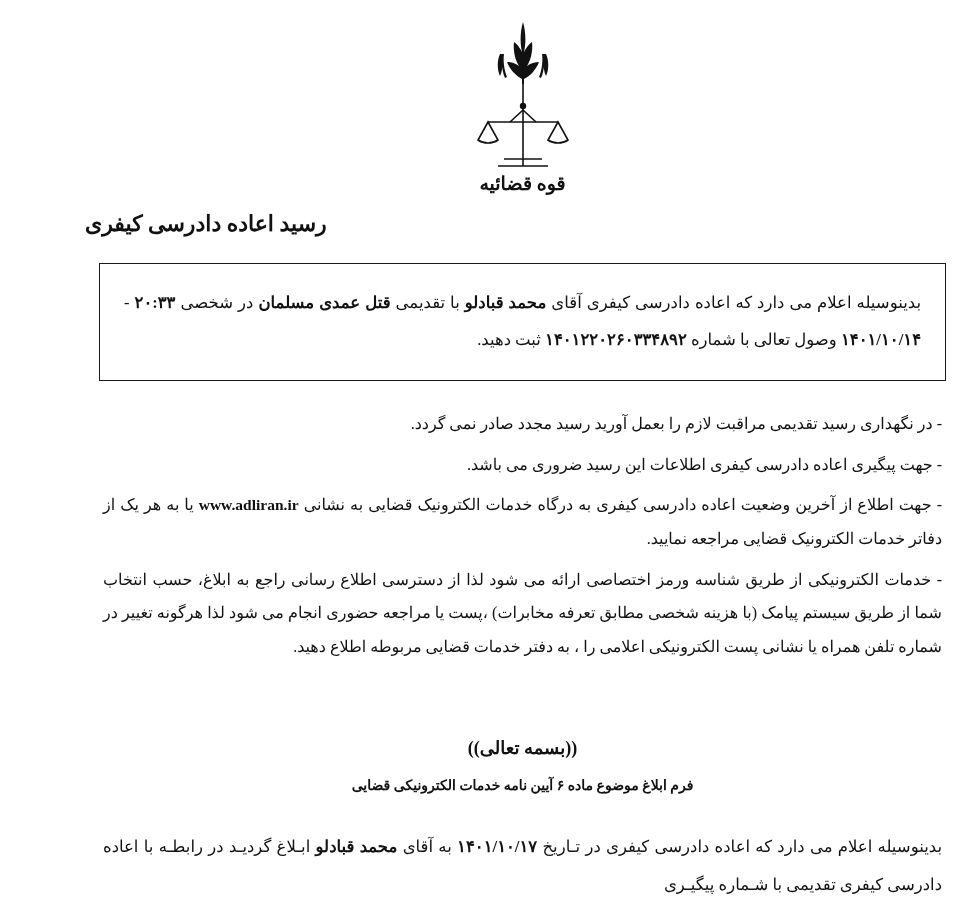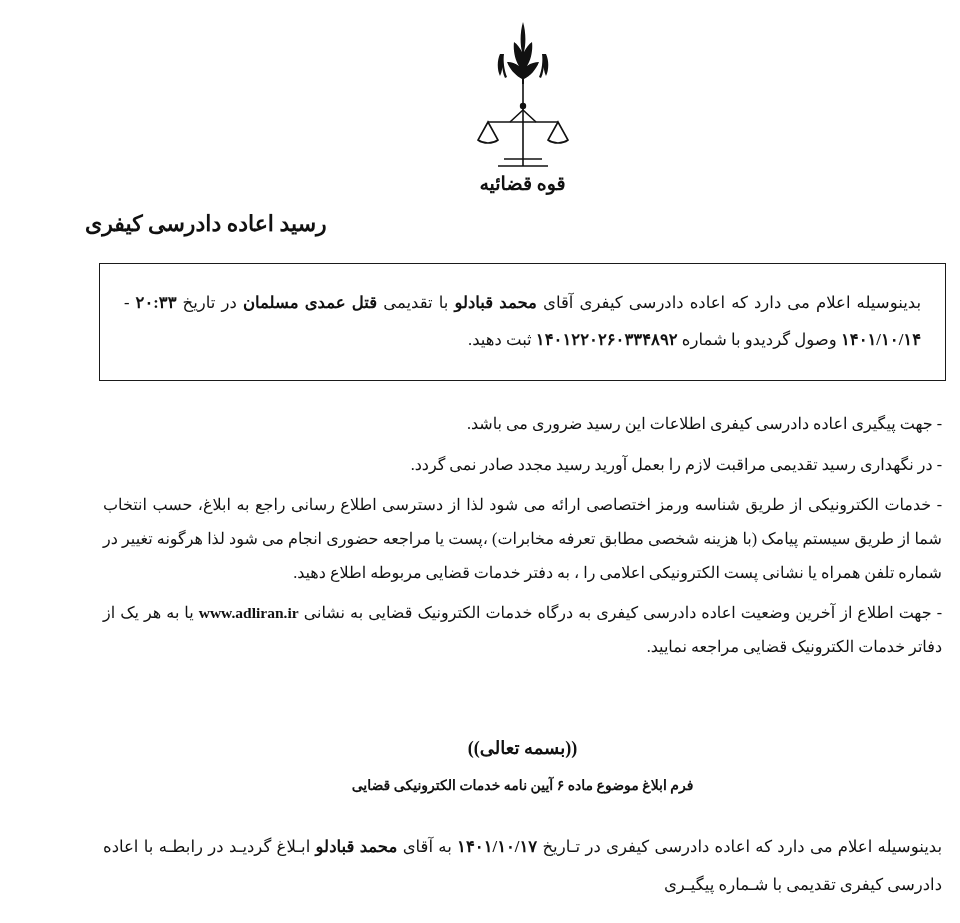--- a/index.html
+++ b/index.html
@@ -142,30 +142,30 @@
       <g fill="#111111">
         <circle cx="65" cy="88" r="3.2"></circle>
       </g>
     </svg>
   </div>
 
   <div class="org-title">قوه قضائیه</div>
   <div class="doc-title">رسید اعاده دادرسی کیفری</div>
 
   <div class="notice-box">
-    <span>بدینوسیله اعلام می دارد که اعاده دادرسی کیفری آقای </span><b>محمد قبادلو</b><span> با تقدیمی </span><b>قتل عمدی مسلمان</b><span> در تاریخ </span><b>۲۰:۳۳</b><span> - </span><b>۱۴۰۱/۱۰/۱۴</b><span> وصول گردیدو با شماره </span><b>۱۴۰۱۲۲۰۲۶۰۳۳۴۸۹۲</b><span> ثبت دهید.</span>
+    <span>بدینوسیله اعلام می دارد که اعاده دادرسی کیفری آقای </span><b>محمد قبادلو</b><span> با تقدیمی </span><b>قتل عمدی مسلمان</b><span> در شخصی </span><b>۲۰:۳۳</b><span> - </span><b>۱۴۰۱/۱۰/۱۴</b><span> وصول تعالی با شماره </span><b>۱۴۰۱۲۲۰۲۶۰۳۳۴۸۹۲</b><span> ثبت دهید.</span>
   </div>
 
   <div class="notes">
+    <div class="note-line">- در نگهداری رسید تقدیمی مراقبت لازم را بعمل آورید رسید مجدد صادر نمی گردد.</div>
     <div class="note-line">- جهت پیگیری اعاده دادرسی کیفری اطلاعات این رسید ضروری می باشد.</div>
-    <div class="note-line">- در نگهداری رسید تقدیمی مراقبت لازم را بعمل آورید رسید مجدد صادر نمی گردد.</div>
-    <div class="note-line">- خدمات الکترونیکی از طریق شناسه ورمز اختصاصی ارائه می شود لذا از دسترسی اطلاع رسانی راجع به ابلاغ، حسب انتخاب شما از طریق سیستم پیامک (با هزینه شخصی مطابق تعرفه مخابرات) ،پست یا مراجعه حضوری انجام می شود لذا هرگونه تغییر در شماره تلفن همراه یا نشانی پست الکترونیکی اعلامی را ، به دفتر خدمات قضایی مربوطه اطلاع دهید.</div>
     <div class="note-line">
       <span>- جهت اطلاع از آخرین وضعیت اعاده دادرسی کیفری به درگاه خدمات الکترونیک قضایی به نشانی </span><span class="ltr-inline">www.adliran.ir</span><span> یا به هر یک از دفاتر خدمات الکترونیک قضایی مراجعه نمایید.</span>
     </div>
+    <div class="note-line">- خدمات الکترونیکی از طریق شناسه ورمز اختصاصی ارائه می شود لذا از دسترسی اطلاع رسانی راجع به ابلاغ، حسب انتخاب شما از طریق سیستم پیامک (با هزینه شخصی مطابق تعرفه مخابرات) ،پست یا مراجعه حضوری انجام می شود لذا هرگونه تغییر در شماره تلفن همراه یا نشانی پست الکترونیکی اعلامی را ، به دفتر خدمات قضایی مربوطه اطلاع دهید.</div>
   </div>
 
   <div class="section2">
     <div class="besmeh">((بسمه تعالی))</div>
     <div class="form-title">فرم ابلاغ موضوع ماده ۶ آیین نامه خدمات الکترونیکی قضایی</div>
   </div>
 
   <div class="body-par clipped">
     <span>بدینوسیله اعلام می دارد که اعاده دادرسی کیفری در تـاریخ </span><b>۱۴۰۱/۱۰/۱۷</b><span> به آقای </span><b>محمد قبادلو</b><span> ابـلاغ گردیـد در رابطـه با اعاده دادرسی کیفری تقدیمی با شـماره پیگیـری </span>
   </div>

